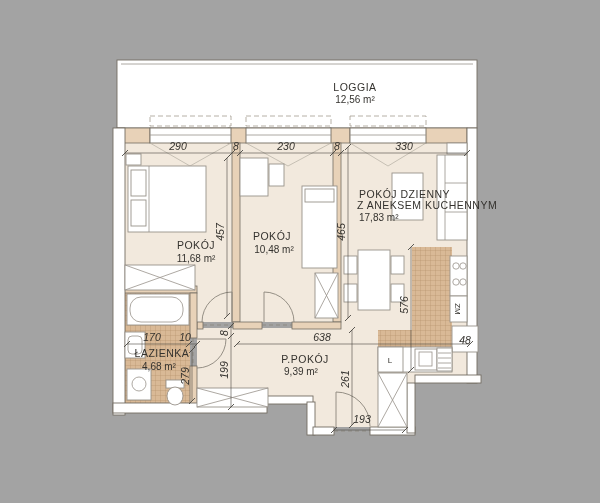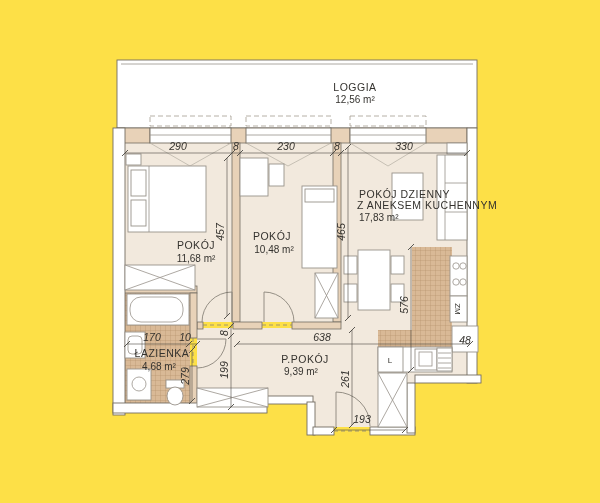--- a/index.html
+++ b/index.html
@@ -1,16 +1,16 @@
 <!DOCTYPE html>
 <html><head>
 <meta charset="utf-8">
 <style>
   html,body { margin:0; padding:0; background:#ffffff; }
-  .stage { width:600px; height:503px; position:relative; background:#fde047; font-family:"Liberation Sans",sans-serif; }
+  .stage { width:600px; height:503px; position:relative; background:#a3a3a3; font-family:"Liberation Sans",sans-serif; }
   svg { display:block; }
   .ol   { fill:#ffffff; stroke:#736d63; stroke-width:0.9; }
   .wl   { stroke:#736d63; stroke-width:0.8; }
   .flr  { stroke:none; }
   .fw   { fill:#ffffff; stroke:#98928a; stroke-width:0.9; }
   .ln   { fill:none; stroke:#98928a; stroke-width:0.8; }
   .door { fill:none; stroke:#8a857b; stroke-width:0.9; }
   .gapdash { fill:none; stroke:#8a857b; stroke-width:0.8; stroke-dasharray:4 3; }
   .sill { fill:#ffffff; stroke:#a39c91; stroke-width:0.8; stroke-dasharray:5 3; }
   .vee  { fill:none; stroke:#b3ada2; stroke-width:0.7; }

